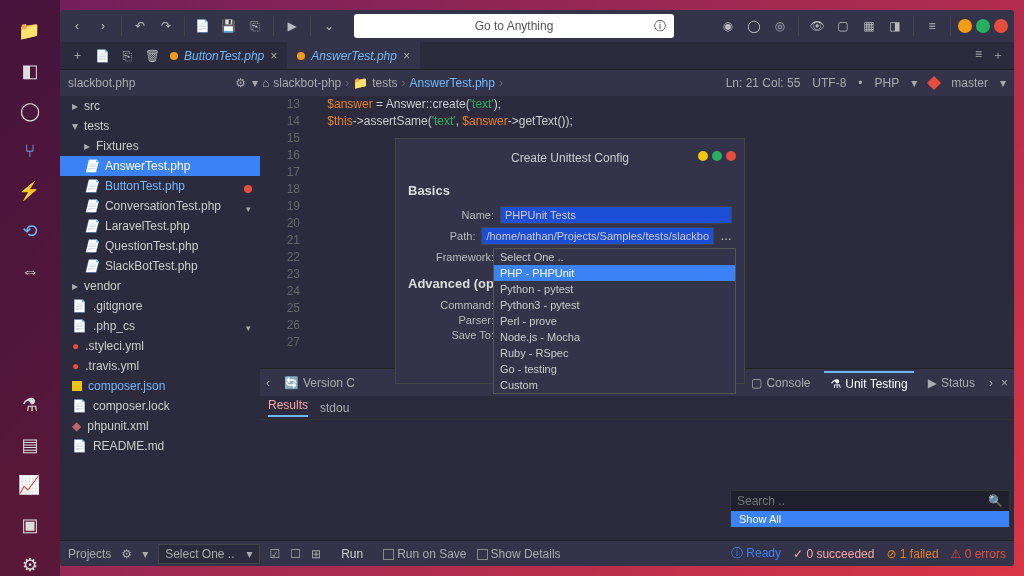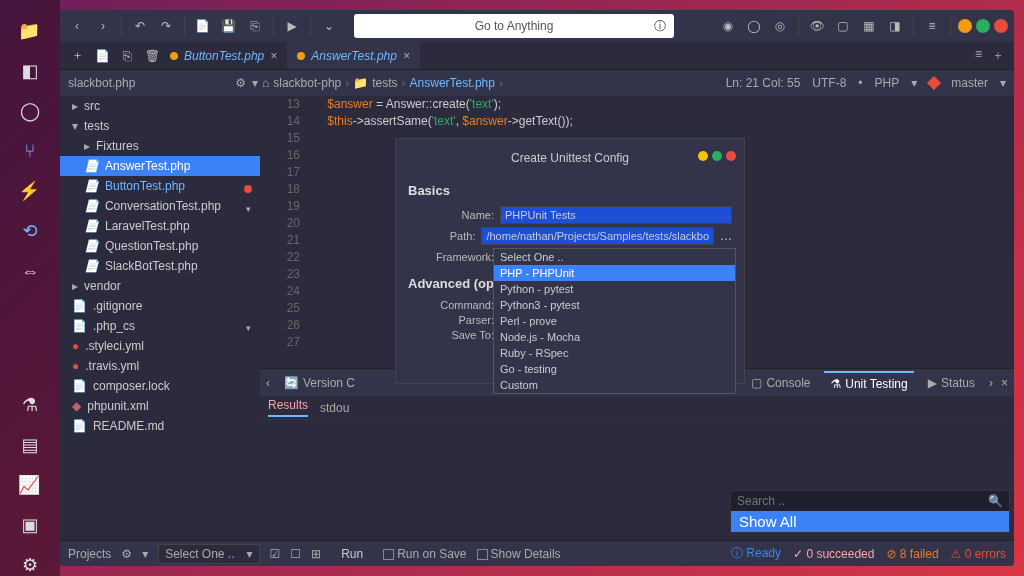--- a/index.html
+++ b/index.html
@@ -68,21 +68,21 @@
 .form-row .sel { flex:1; background:#2b2b3d; border:1px solid #666; padding: 2px 4px; font-size:11px; color:#ccc; position:relative; height:18px; }
 .form-row .sel::after { content:'▾'; position:absolute; right:4px; color:#aaa; }
 .btn-row { display:flex; justify-content:center; gap: 18px; margin-top: 10px; }
 .dlg-btn { padding: 3px 14px; cursor:pointer; color:#ccc; }
 .dropdown { position:absolute; left: 433px; top: 238px; width: 243px; background:#33334a; border:1px solid #555; z-index: 20; }
 .dd-item { padding: 2px 6px; font-size: 11px; color:#ccc; cursor:pointer; }
 .dd-item.hover { background:#3b82f6; color:#fff; }
 .right-panel { position:absolute; right: 4px; top: 394px; width: 280px; background:#2b2b3d; border:1px solid #333; z-index:5; }
 .search-row { display:flex; align-items:flex-start; background:#1f1f2e; padding: 3px 6px; }
 .search-row input { flex:1; background:transparent; border:none; color:#aaa; outline:none; }
-.filter-item { padding: 2px 8px; font-size:15px; }
+.filter-item { padding: 2px 8px; font-size:11px; }
 .filter-item.all { background:#3b82f6; color:#fff; }
 .filter-item.succ { color:#27ae60; }
 .statusbar { height: 26px; background:#33334a; display:flex; align-items:center; padding: 0 8px; gap:10px; color:#aaa; font-size:11px; border-top:1px solid #222; }
 .sb-select { background:#2b2b3d; border:1px solid #444; padding: 2px 24px 2px 6px; color:#aaa; position:relative; }
 .sb-select::after { content:'▾'; position:absolute; right:6px; }
 .sb-btn { padding: 2px 10px; color:#ccc; }
 .sb-right { margin-left:auto; display:flex; gap: 12px; align-items:center; }
 .chk { width:11px;height:11px; border:1px solid #888; display:inline-block; margin-right:3px; vertical-align:middle;}
 .st-ready { color:#3b82f6; } .st-ok{color:#fca5a5;} .st-fail{color:#e67e22;} .st-err{color:#e74c3c;}
 </style>
@@ -242,20 +242,24 @@
           <span>📄</span>
           <span>.php_cs</span>
         </div>
       <div class="tree-item l1">
           <span class="fi-yml">●</span>
           <span>.styleci.yml</span>
         </div>
       <div class="tree-item l1">
           <span class="fi-yml">●</span>
           <span>.travis.yml</span>
+        </div>
+      <div class="tree-item l1">
+          <span class="fi-json"></span>
+          <span style="color:#6fb8ff">composer.json</span>
         </div>
       <div class="tree-item l1">
           <span>📄</span>
           <span>composer.lock</span>
         </div>
       <div class="tree-item l1">
           <span class="fi-xml">◆</span>
           <span>phpunit.xml</span>
         </div>
       <div class="tree-item l1">
@@ -378,18 +382,18 @@
     <div class="sb-select">Select One ..</div>
     <span>☑</span>
     <span>☐</span>
     <span>⊞</span>
     <span class="sb-btn">Run</span>
     <span><span class="chk"></span><span>Run on Save</span></span>
     <span><span class="chk"></span><span>Show Details</span></span>
     <div class="sb-right">
       <span class="st-ready">ⓘ <span>Ready</span></span>
       <span class="st-ok">✓ <span>0 succeeded</span></span>
-      <span class="st-fail">⊘ <span>8 failed</span></span>
+      <span class="st-fail">⊘ <span>1 failed</span></span>
       <span class="st-err">⚠ <span>0 errors</span></span>
     </div>
   </div>
 
 </div>
 
 </body></html>

